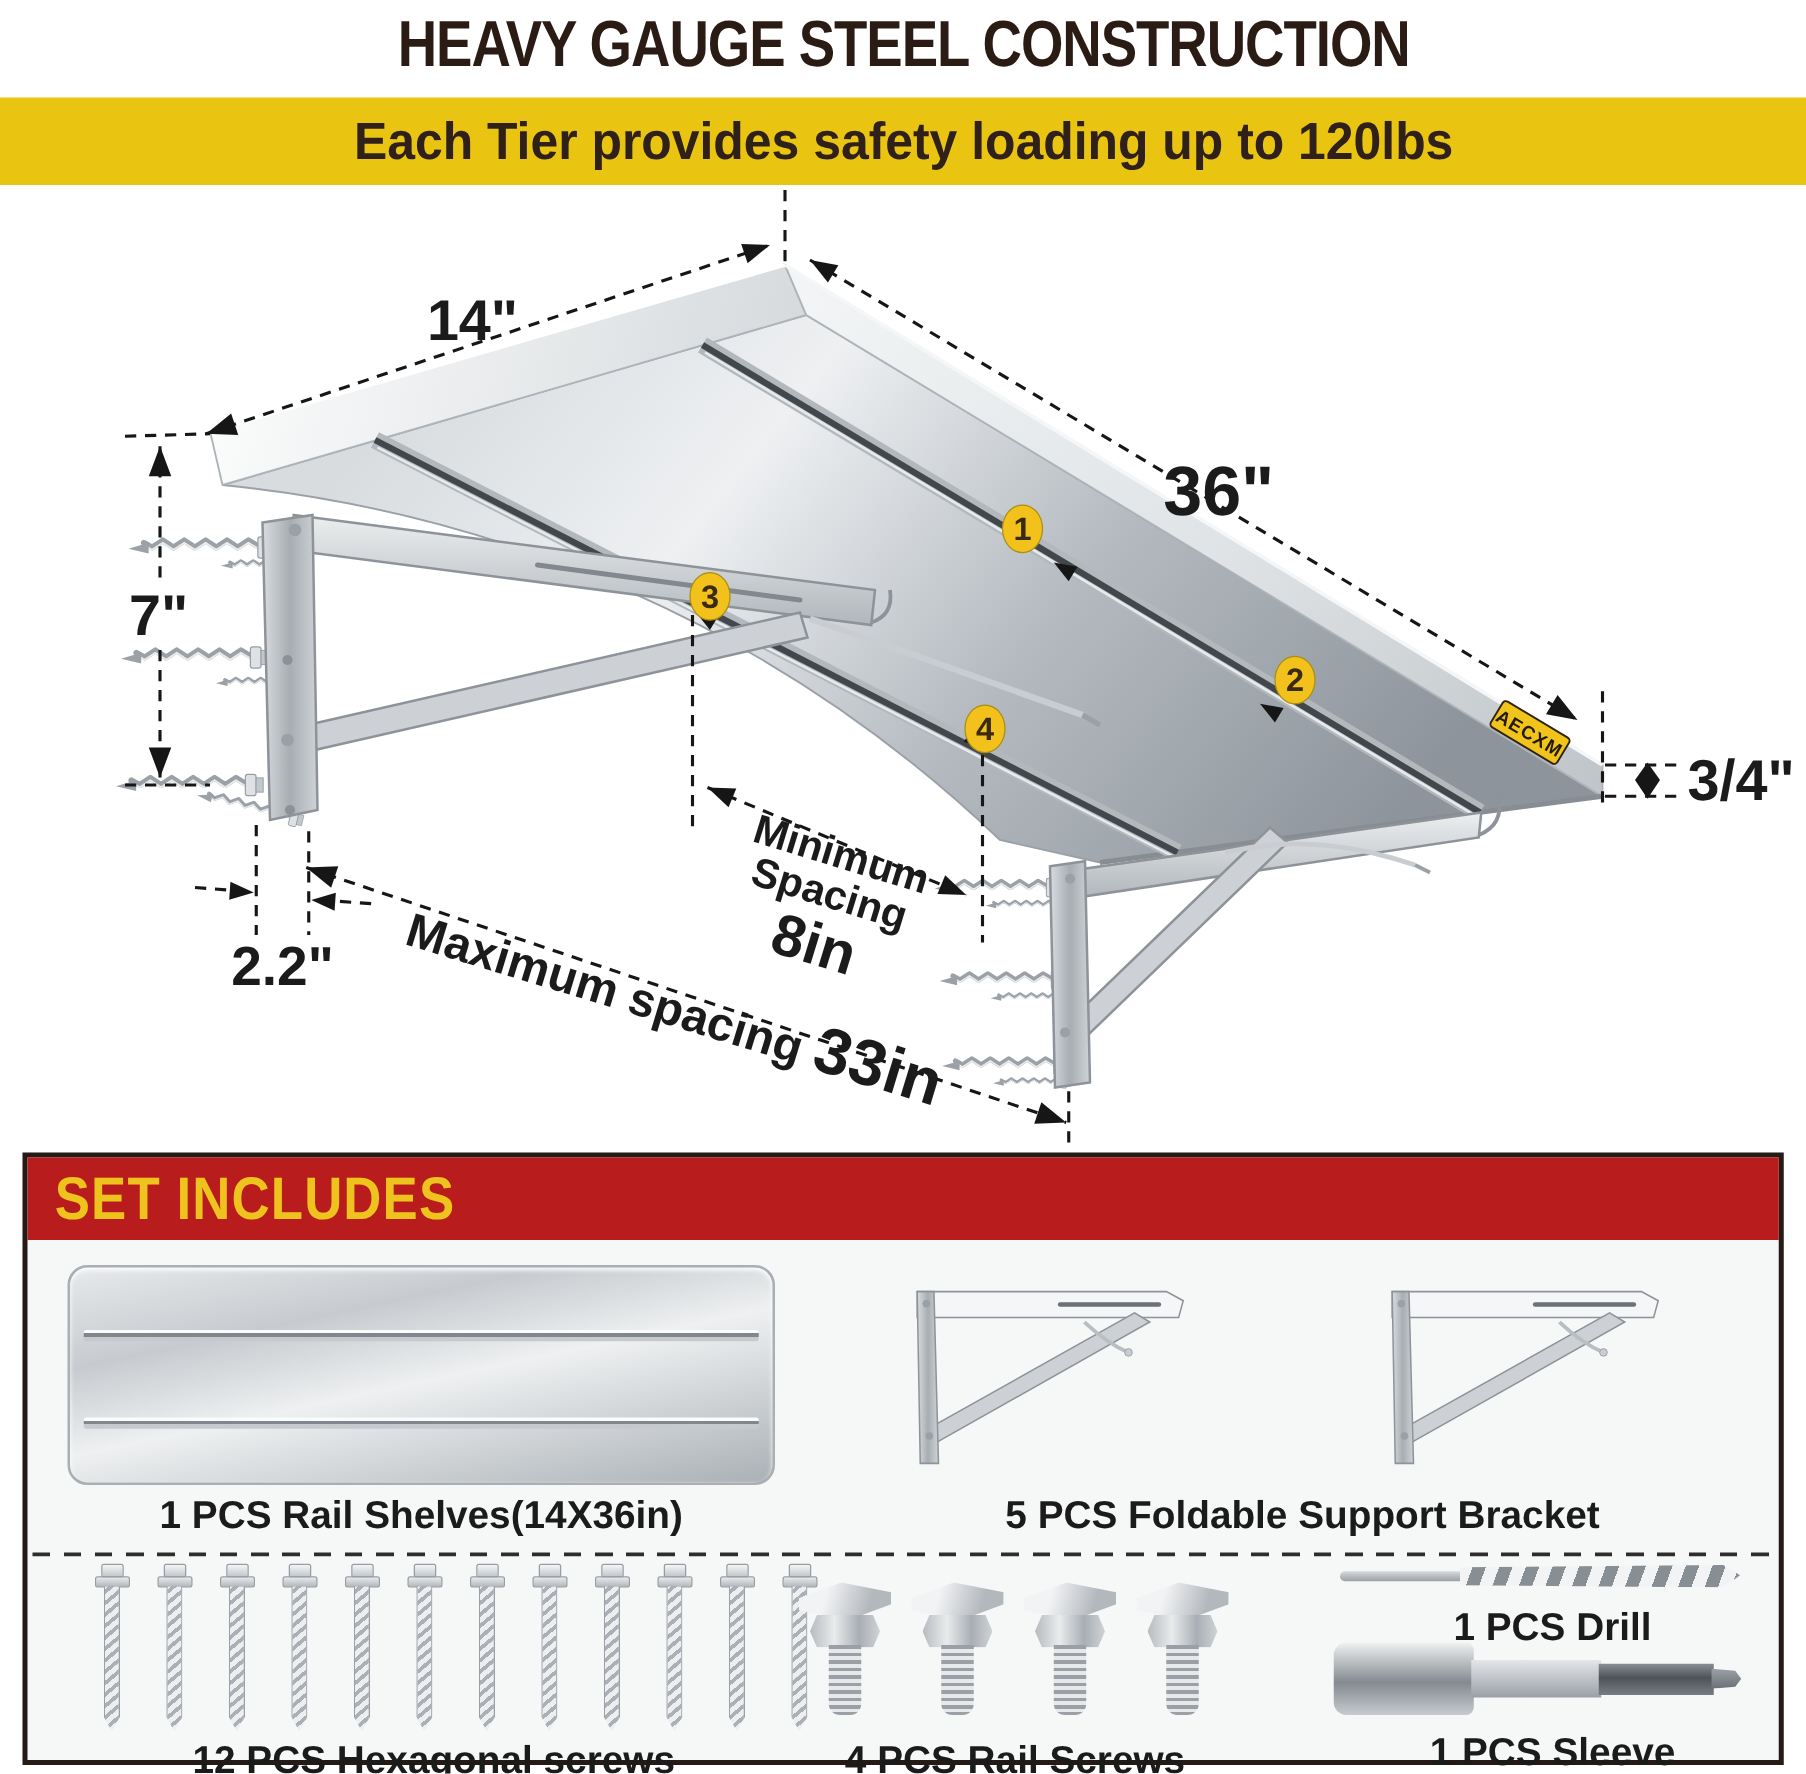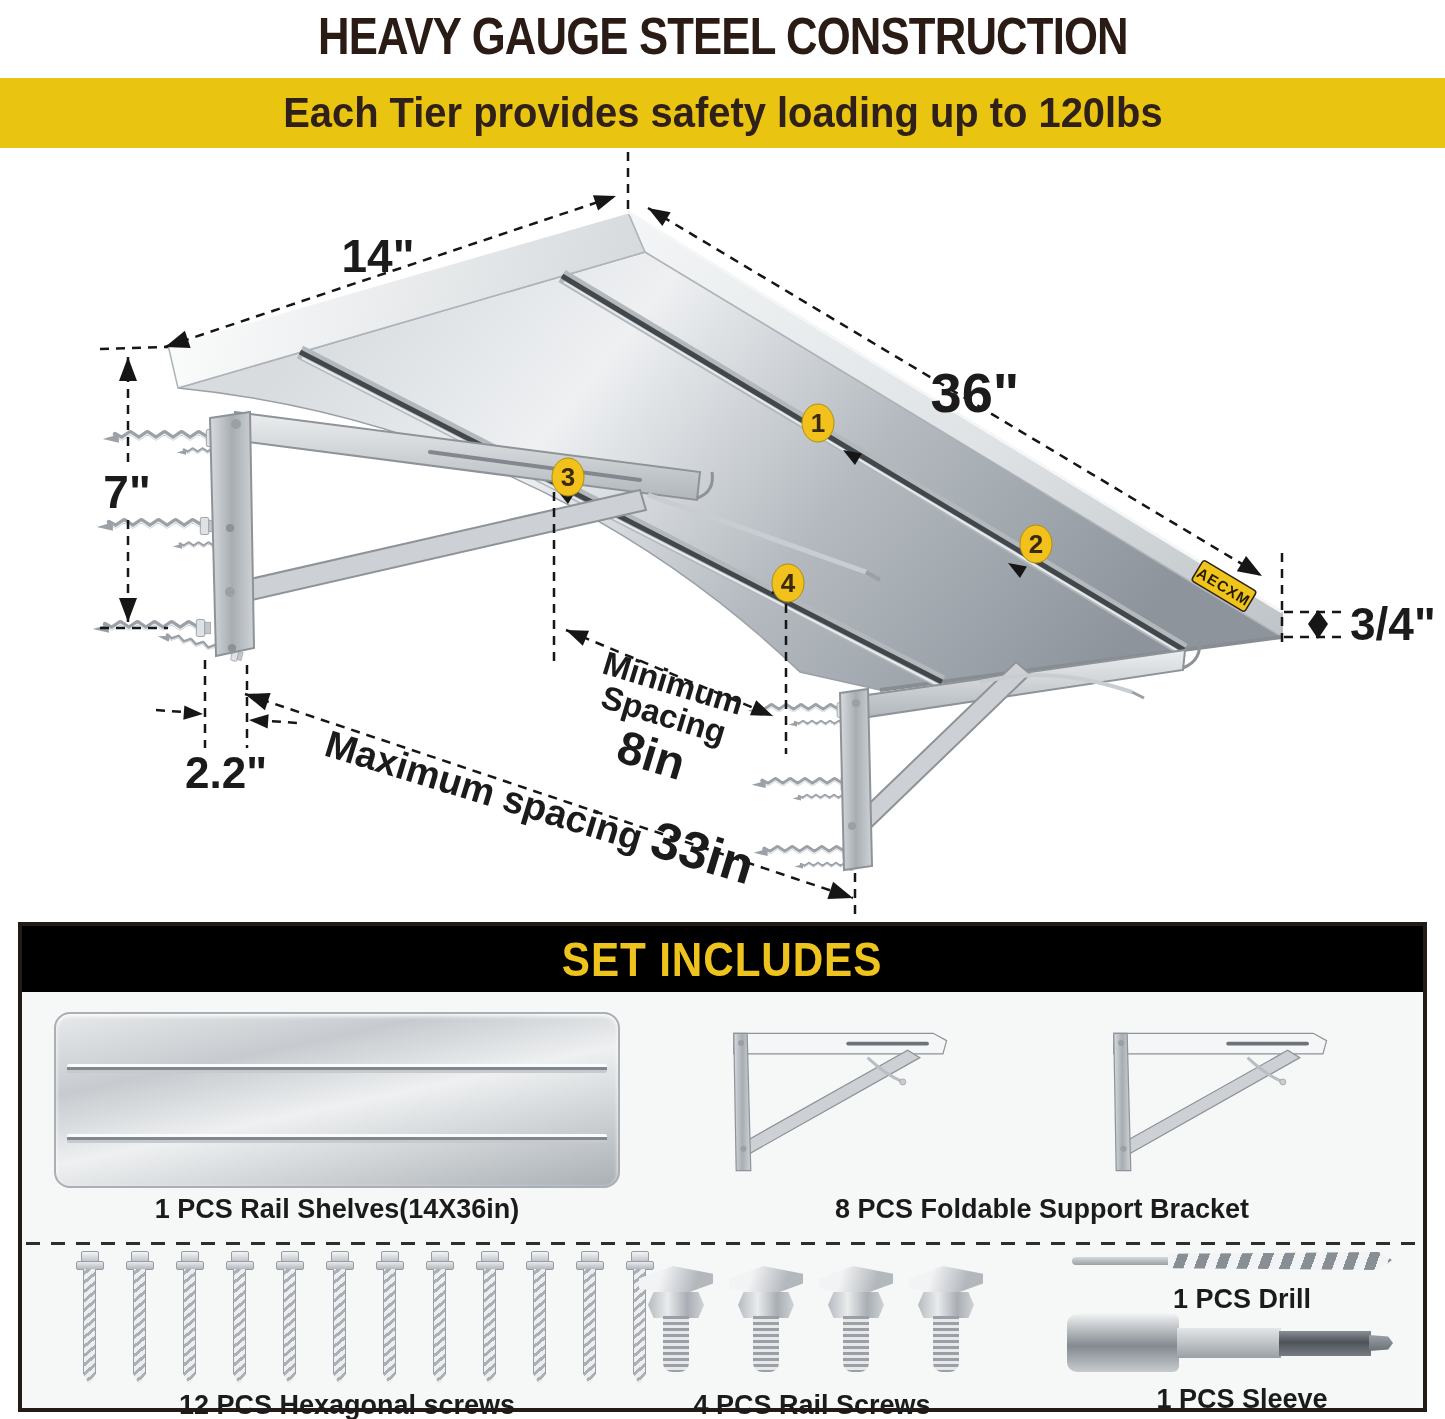--- a/index.html
+++ b/index.html
@@ -12,28 +12,28 @@
          letter-spacing:-1px;color:#2a1c15;white-space:nowrap;}
   .banner{position:absolute;top:78px;left:0;width:100%;height:70px;background:#E9C411;
          display:flex;align-items:center;justify-content:center;text-align:right;}
   .banner span{display:inline-block;transform:scaleX(.95);font-size:42px;font-weight:700;
          color:#30201a;white-space:nowrap;}
   
   .diagram{position:absolute;top:150px;left:0;width:1445px;height:772px;}
   
   .panel{position:absolute;top:922px;left:18px;width:1409px;height:490px;
          border:4px solid #241a16;background:#f6f7f7;box-sizing:border-box;}
-  .panel-header{position:absolute;top:0;left:0;right:0;height:66px;background:#000000;
-         display:flex;align-items:center;justify-content:center;}
+  .panel-header{position:absolute;top:0;left:0;right:0;height:66px;background:#b91c1c;
+         display:flex;align-items:center;justify-content:flex-start;}
   .panel-header span{display:inline-block;transform:scaleX(.88);font-size:48px;font-weight:800;
          color:#EFC31D;letter-spacing:1px;}
   .panel-body{position:absolute;top:70px;left:0;right:0;bottom:0;}
   .divider{position:absolute;top:246px;left:4px;right:4px;height:3px;
          background:repeating-linear-gradient(90deg,#2d2d2d 0 14px,transparent 14px 25px);}
-  .itemlabel{position:absolute;font-size:27px;font-weight:700;color:#1b1b1b;text-align:center;
+  .itemlabel{position:absolute;font-size:31px;font-weight:700;color:#1b1b1b;text-align:center;
          white-space:nowrap;}
   
   .shelfimg{position:absolute;left:32px;top:16px;width:566px;height:176px;border-radius:16px;
          border:2px solid #a9afb4;box-sizing:border-box;
          background:linear-gradient(168deg,#e7e9eb 0%,#c7cbcf 28%,#eef0f1 52%,#aab0b5 100%);
          box-shadow:inset 0 2px 4px #ffffff;}
   .srail{position:absolute;left:2%;width:96%;height:9px;border-radius:2px;
          background:linear-gradient(#fafbfb 0 30%,#81878d 30% 62%,#c6cacf 62%);}
   .bktsvg{position:absolute;top:30px;width:348px;height:152px;}
   
@@ -292,21 +292,21 @@
         <div class="srail" style="top:120px;"></div>
       </div>
       <div class="itemlabel" style="left:0;width:630px;top:198px;">1 PCS Rail Shelves(14X36in)</div>
 
       <svg class="bktsvg" style="left:646px;" viewBox="0 0 380 250">
           <use href="#bkt"></use>
         </svg>
       <svg class="bktsvg" style="left:1026px;" viewBox="0 0 380 250">
           <use href="#bkt"></use>
         </svg>
-      <div class="itemlabel" style="left:640px;width:760px;top:198px;">8 PCS Foldable Support Bracket</div>
+      <div class="itemlabel" style="left:640px;width:760px;top:198px;">5 PCS Foldable Support Bracket</div>
 
       <div class="divider"></div>
 
       <div class="hscrews">
         <div class="hscrew">
             <div class="cap"></div>
             <div class="flange"></div>
             <div class="shank"></div>
           </div>
         <div class="hscrew">

